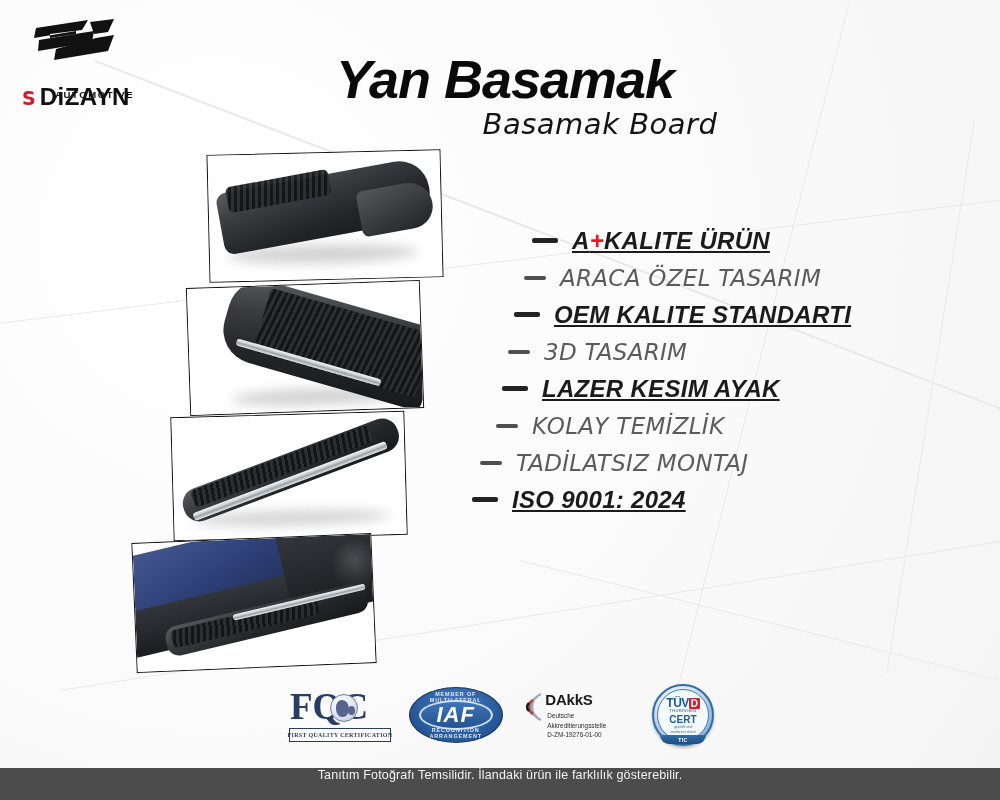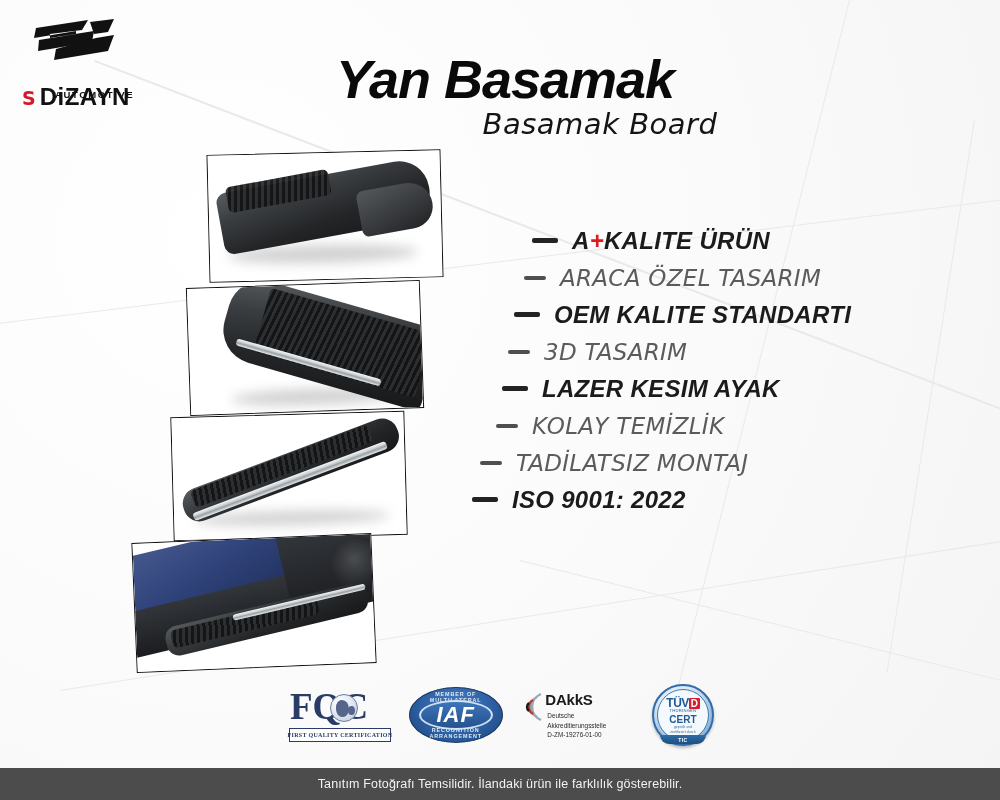--- a/index.html
+++ b/index.html
@@ -58,21 +58,21 @@
   .carbody{position:absolute;background:linear-gradient(160deg,#46598f 0%,#2f4279 45%,#1d2b55 100%);}
   .carlow{position:absolute;background:linear-gradient(180deg,#32353a 0%,#1b1d20 100%);}
   .tyre{position:absolute;border-radius:50%;background:radial-gradient(circle at 45% 40%,#4a4d51 0%,#26282b 55%,#0f1012 100%);}
   .shadow-soft{position:absolute;border-radius:50%;background:rgba(0,0,0,.18);filter:blur(6px);}
 
   
   #features{position:absolute;left:470px;top:222px;width:470px;}
   .feat{display:flex;align-items:center;height:37px;white-space:nowrap;}
   .dash{display:inline-block;height:4px;border-radius:2px;background:#2b2b2b;margin-right:14px;flex:none;}
   .feat .txt{font-style:italic;letter-spacing:0.3px;}
-  .feat.strong .txt{font-weight:bold;color:#1b1b1b;font-size:24px;}
+  .feat.strong .txt{font-weight:bold;color:#1b1b1b;font-size:24px;text-decoration:underline;}
   .feat.light .txt{font-weight:normal;color:#5b5b5b;font-size:23px;font-family:"DejaVu Sans",sans-serif;}
   .feat.strong .dash{width:26px;height:5px;background:#232323;}
   .feat.light .dash{width:22px;height:4px;background:#4f4f4f;}
   .plus{color:#e01b24;}
 
   
   #certs{position:absolute;left:286px;top:682px;width:428px;height:66px;
     display:flex;align-items:center;justify-content:space-between;}
   .cert{position:relative;}
 
@@ -121,21 +121,21 @@
   .tuv-logo i{background:#d81e2e;color:#fff;font-style:normal;padding:0 2px;border-radius:1px;font-size:10px;}
   .tuv-th{position:absolute;left:0;right:0;top:24px;text-align:center;font-size:4.2px;color:#2b6397;letter-spacing:.2px;}
   .tuv-cert{position:absolute;left:0;right:0;top:30px;text-align:center;font-weight:bold;font-size:10px;color:#1e5a95;}
   .tuv-small{position:absolute;left:0;right:0;top:41px;text-align:center;font-size:3.6px;color:#3b6f9e;line-height:1.4;}
   .tuv-band{position:absolute;left:8px;right:8px;bottom:2px;height:9px;border-radius:0 0 30px 30px;
     background:linear-gradient(180deg,#2f6ca8,#1d4f80);color:#fff;font-size:5px;font-weight:bold;
     display:flex;align-items:center;justify-content:center;letter-spacing:.4px;}
 
   
   #footer{position:absolute;left:0;bottom:0;width:1000px;height:32px;background:#4c4c4c;
-    display:flex;align-items:center;justify-content:center;}
+    display:flex;align-items:flex-start;justify-content:center;}
   #footer span{color:#f2f2f2;font-size:12.5px;letter-spacing:.15px;}
 </style>
 </head>
 <body>
 
 <div id="stage">
 
   <div class="bgwash"></div>
 
   <div class="bgline" style="left:95px;top:60px;width:1150px;height:1.6px;transform:rotate(21deg);"></div>
@@ -233,21 +233,21 @@
     </div>
 
 
     <div class="feat light" style="padding-left:10px;">
       <span class="dash"></span>
       <span class="txt">TADİLATSIZ MONTAJ</span>
     </div>
 
     <div class="feat strong" style="padding-left:2px;">
       <span class="dash"></span>
-      <span class="txt">ISO 9001: 2022</span>
+      <span class="txt">ISO 9001: 2024</span>
     </div>
 
   </div>
 
   <div id="certs">
 
     <div class="cert" id="fqc">
       <div class="fqc-letters">FQC</div>
       <div class="fqc-globe"></div>
       <div class="fqc-bar">

